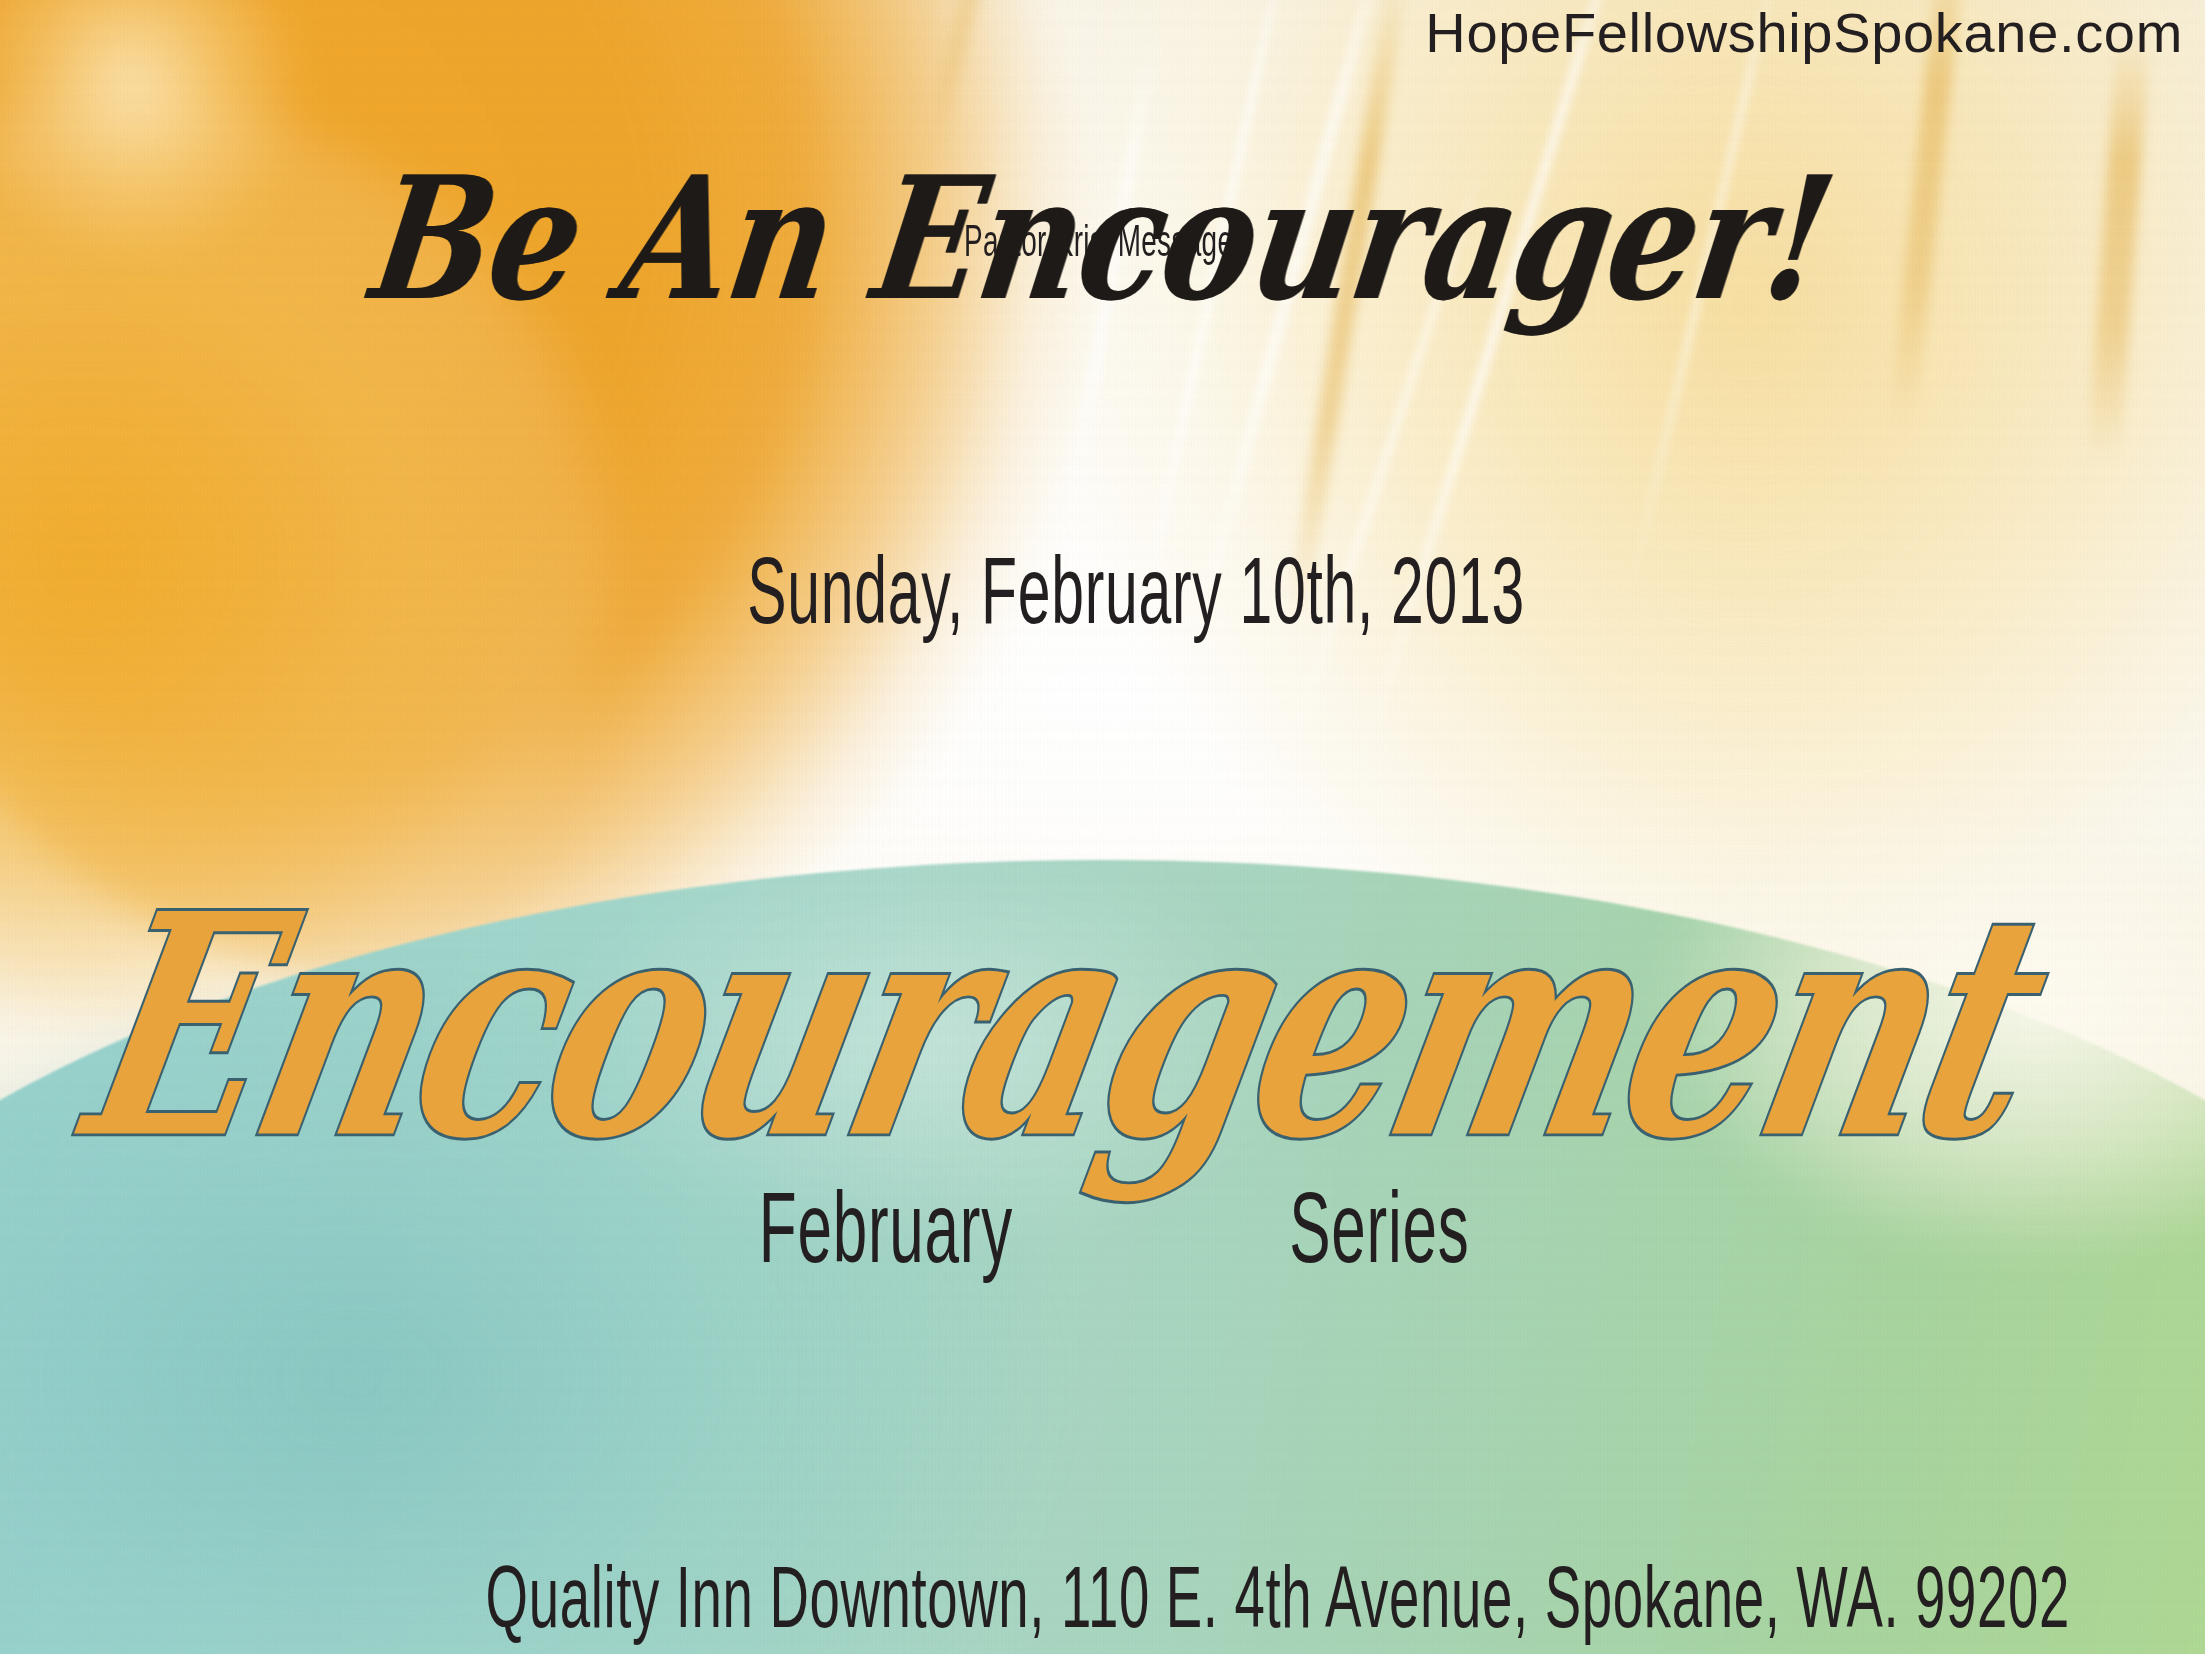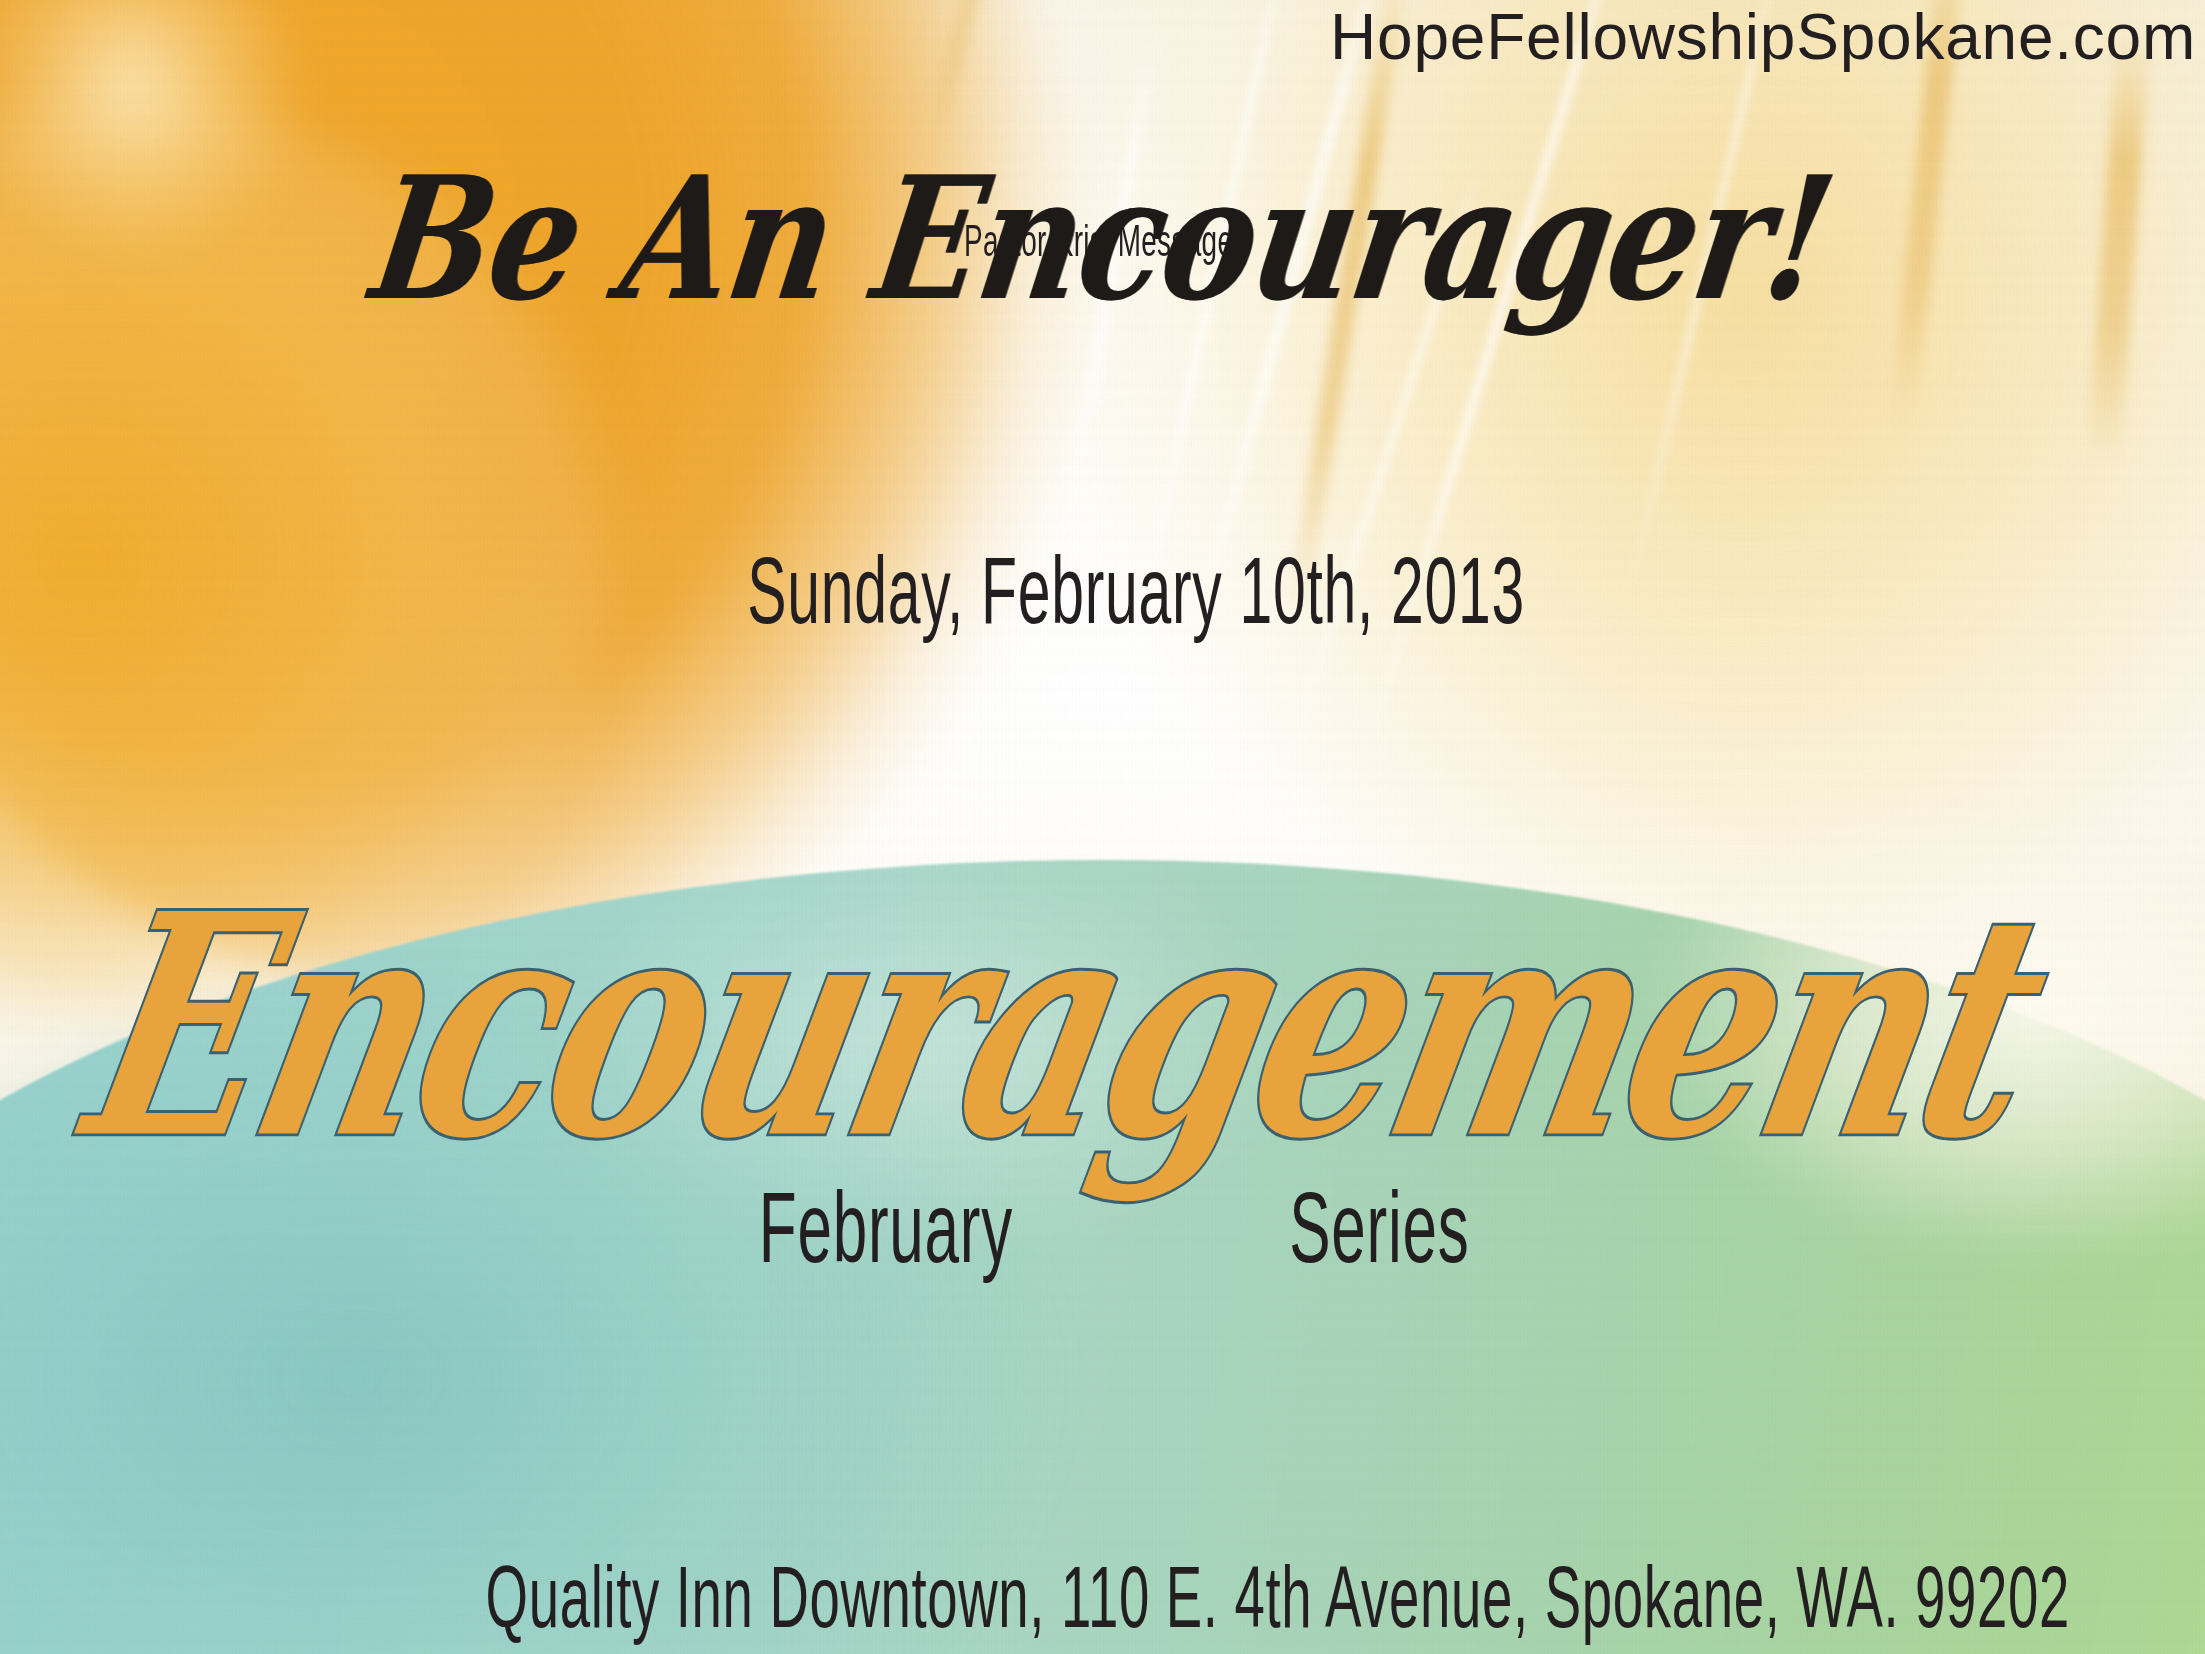--- a/index.html
+++ b/index.html
@@ -188,22 +188,22 @@
     transform: scaleX(0.62);
     transform-origin: center center;
     white-space: nowrap;
     letter-spacing: 0.012em;
     font-weight: 400;
   }
 
   
   #site-url {
     top: 4.6px;
-    right: 9px;
-    font-size: 64px;
+    right: 22px;
+    font-size: 56px;
     line-height: 1.0;
     transform-origin: right center;
   }
 
   
   #kicker {
     top: 218px;
     left: 0;
     width: 100%;
     text-align: center;

